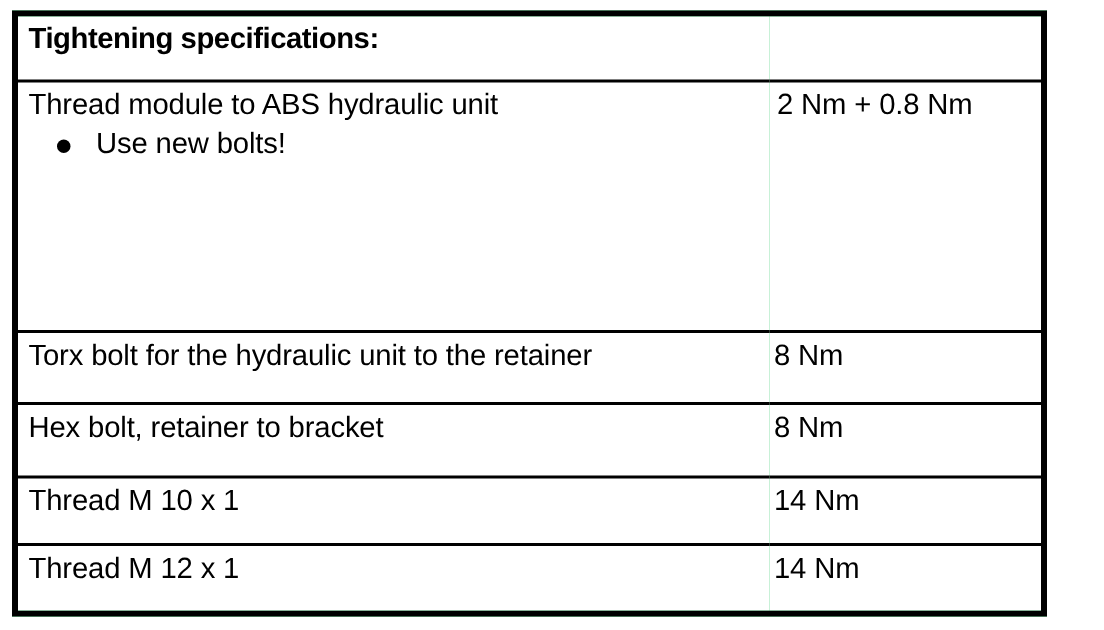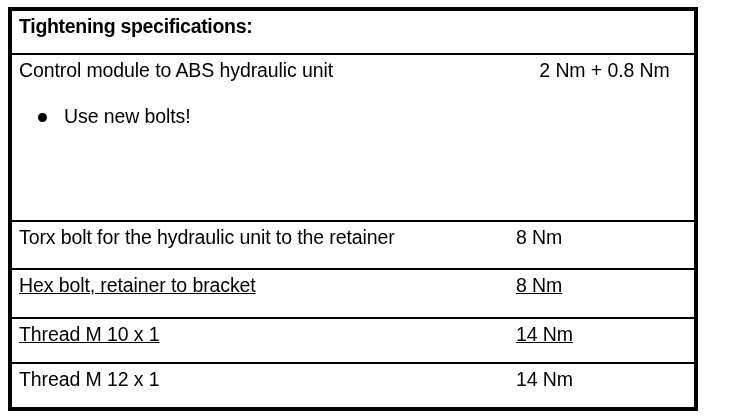--- a/index.html
+++ b/index.html
@@ -56,49 +56,48 @@
     line-height: 1.18;
     letter-spacing: -0.1px;
     white-space: nowrap;
   }
   .cell-inner.value {
     text-align: left;
     padding-left: 3px;
     padding-right: 3px;
   }
   .cell-inner.value.wide {
-    text-align: center;
+    text-align: left;
     padding-left: 5px;
   }
   .cell-inner.header-text {
     font-weight: bold;
     letter-spacing: -0.3px;
   }
   .cell-inner.empty {
     min-height: 1px;
   }
 
   
   tr.row-header      td { height: 39px; }
   tr.row-control     td { height: 153px; }
   tr.row-torx        td { height: 43px; }
-  tr.row-hex         td { height: 43px; text-decoration: underline; }
+  tr.row-hex         td { height: 43px; }
   tr.row-brakelines  td { height: 42px; }
-  tr.row-m10         td { height: 40px; text-decoration: underline; }
+  tr.row-m10         td { height: 40px; }
   tr.row-m12         td { height: 40px; }
 
   .bullet-list {
     margin: 0;
     padding: 0;
     list-style: none;
   }
   .bullet-item {
     position: relative;
     padding-left: 52px;
-    margin-top: 20px;
     font-size: 19.5px;
     line-height: 1.18;
     letter-spacing: -0.1px;
     white-space: nowrap;
   }
   .bullet-dot {
     position: absolute;
     left: 26px;
     top: 8px;
     width: 9px;
@@ -122,21 +121,21 @@
         <td class="cell-desc">
           <div class="cell-inner header-text">Tightening specifications:</div>
         </td>
         <td class="cell-val">
           <div class="cell-inner value empty"></div>
         </td>
       </tr>
 
       <tr class="row-control">
         <td class="cell-desc">
-          <div class="cell-inner">Control module to ABS hydraulic unit</div>
+          <div class="cell-inner">Thread module to ABS hydraulic unit</div>
           <ul class="bullet-list">
             <li class="bullet-item">
               <span class="bullet-dot"></span>
               <span>Use new bolts!</span>
             </li>
           </ul>
         </td>
         <td class="cell-val">
           <div class="cell-inner value wide">2 Nm + 0.8 Nm</div>
         </td>

